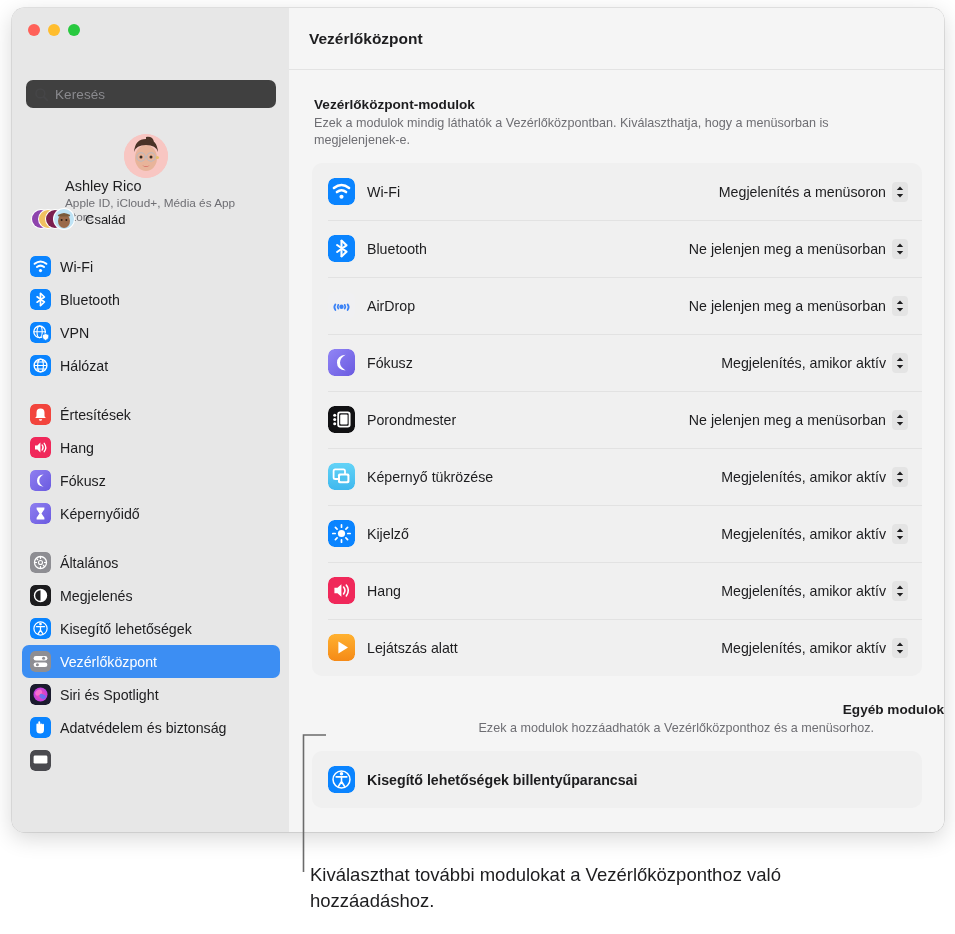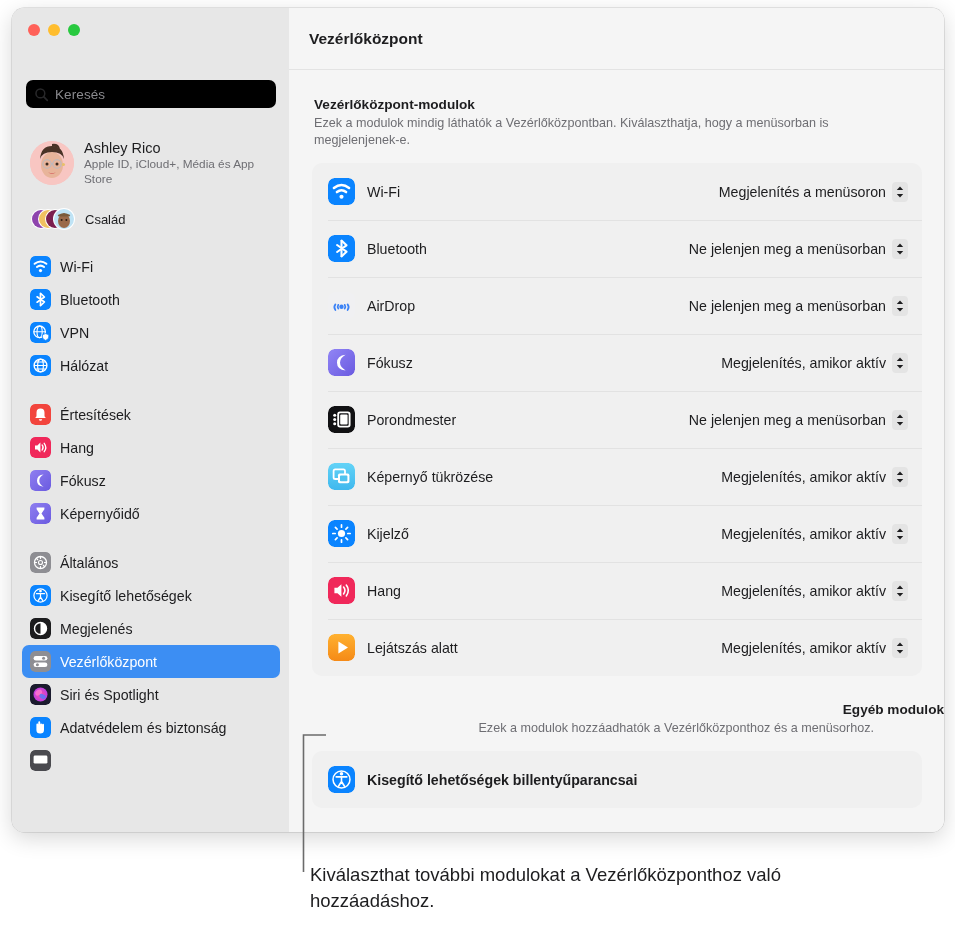--- a/index.html
+++ b/index.html
@@ -56,21 +56,21 @@
   .dot.yellow { background: #ffbd2e; }
   .dot.green { background: #28c93f; }
 
   .search-field {
     position: absolute;
     left: 14px;
     top: 72px;
     width: 250px;
     height: 28px;
     border-radius: 7px;
-    background: #000000;
+    background: #404040;
     display: flex;
     align-items: center;
     padding: 0 8px;
     box-sizing: border-box;
   }
   .search-icon { width: 15px; height: 15px; flex: 0 0 15px; margin-right: 6px; opacity: .55; }
   .search-placeholder {
     font-size: 13.5px;
     color: #8a8a8e;
     letter-spacing: .1px;
@@ -80,20 +80,21 @@
     position: absolute;
     left: 12px;
     top: 126px;
     width: 254px;
     height: 58px;
     display: flex;
     align-items: center;
     padding: 0 6px;
     box-sizing: border-box;
     border-radius: 7px;
+    flex-direction: column;
   }
   .avatar {
     width: 44px; height: 44px; flex: 0 0 44px;
     border-radius: 50%;
     background: #f7c3c1;
     margin-right: 10px;
     position: relative;
     overflow: hidden;
   }
   .account-text { display: flex; flex-direction: column; line-height: 1.22; }
@@ -414,37 +415,37 @@
                   <line x1="6.2" y1="6.2" x2="8" y2="8"></line>
                   <line x1="13" y1="13" x2="14.8" y2="14.8"></line>
                 </g>
               </svg>
             </span>
             <span class="nav-label">Általános</span>
           </div>
           <div class="nav-item">
             <span class="nav-icon">
               <svg viewBox="0 0 21 21" width="21" height="21">
+                <rect width="21" height="21" rx="5" fill="#1c1c1e"></rect>
+                <circle cx="10.5" cy="10.5" r="6" fill="none" stroke="#fff" stroke-width="1.4"></circle>
+                <path d="M10.5 4.5 a6 6 0 0 1 0 12Z" fill="#fff"></path>
+              </svg>
+            </span>
+            <span class="nav-label">Megjelenés</span>
+          </div>
+          <div class="nav-item">
+            <span class="nav-icon">
+              <svg viewBox="0 0 21 21" width="21" height="21">
                 <rect width="21" height="21" rx="5" fill="#0a84ff"></rect>
                 <circle cx="10.5" cy="10.5" r="6.6" fill="none" stroke="#fff" stroke-width="1.2"></circle>
                 <circle cx="10.5" cy="6.1" r="1.35" fill="#fff"></circle>
                 <path d="M6.4 8.5 h8.2 M10.5 8.5 v3.6 M10.5 12.1 l-2.3 3.6 M10.5 12.1 l2.3 3.6" stroke="#fff" stroke-width="1.25" stroke-linecap="round" fill="none"></path>
               </svg>
             </span>
             <span class="nav-label">Kisegítő lehetőségek</span>
-          </div>
-          <div class="nav-item">
-            <span class="nav-icon">
-              <svg viewBox="0 0 21 21" width="21" height="21">
-                <rect width="21" height="21" rx="5" fill="#1c1c1e"></rect>
-                <circle cx="10.5" cy="10.5" r="6" fill="none" stroke="#fff" stroke-width="1.4"></circle>
-                <path d="M10.5 4.5 a6 6 0 0 1 0 12Z" fill="#fff"></path>
-              </svg>
-            </span>
-            <span class="nav-label">Megjelenés</span>
           </div>
           <div class="nav-item selected">
             <span class="nav-icon">
               <svg viewBox="0 0 21 21" width="21" height="21">
                 <rect width="21" height="21" rx="5" fill="#8e8e93"></rect>
                 <rect x="3.6" y="5" width="13.8" height="4.6" rx="2.3" fill="#fff"></rect>
                 <circle cx="13.6" cy="7.3" r="1.5" fill="#8e8e93"></circle>
                 <rect x="3.6" y="11.4" width="13.8" height="4.6" rx="2.3" fill="#fff"></rect>
                 <circle cx="7.4" cy="13.7" r="1.5" fill="#8e8e93"></circle>
               </svg>

